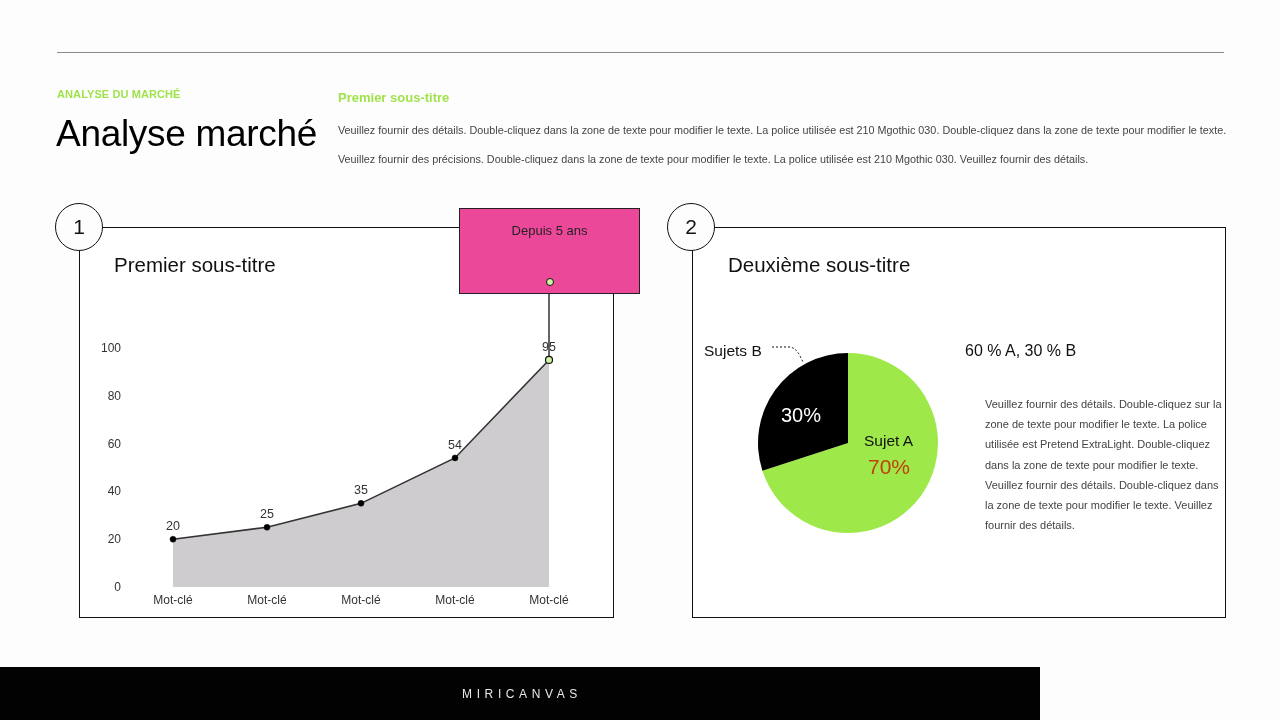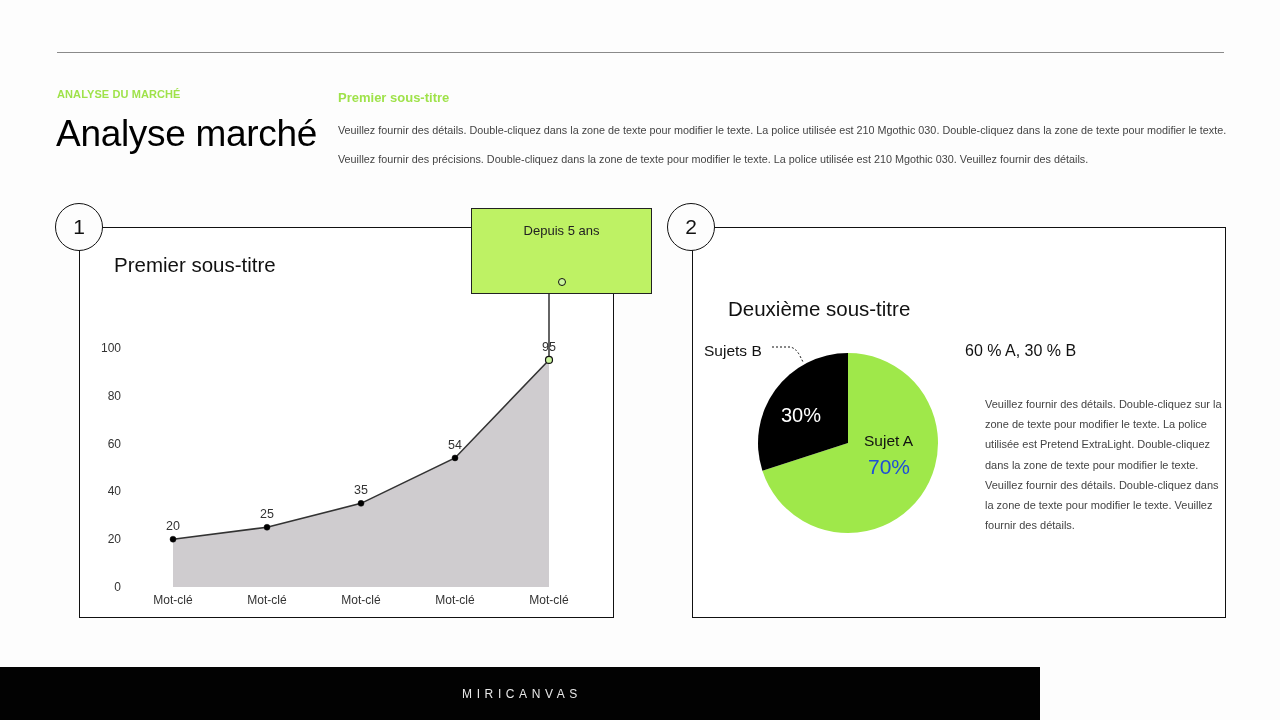--- a/index.html
+++ b/index.html
@@ -42,26 +42,26 @@
       border: 1.5px solid #111; background: #fdfdfd;
       display: flex; align-items: center; justify-content: center;
       font-size: 21px; color: #111;
     }
     .badge-1 { left: 55px; top: 203px; }
     .badge-2 { left: 667px; top: 203px; }
     .panel-title {
       position: absolute; font-size: 20.5px; color: #111;
     }
     .panel-title-1 { left: 114px; top: 253px; }
-    .panel-title-2 { left: 728px; top: 253px; margin-top: 44px; }
+    .panel-title-2 { left: 728px; top: 253px; }
 
     
     .callout {
-      position: absolute; left: 471px; top: 208px; width: 181px; height: 86px;
-      background: #bef264; border: 1.5px solid #222;
+      position: absolute; left: 459px; top: 208px; width: 181px; height: 86px;
+      background: #ec4899; border: 1.5px solid #222;
       text-align: center;
     }
     .callout-sub {
       position: absolute; left: 0; right: 0; top: 14px;
       font-size: 13px; color: #222;
     }
     .callout-main {
       position: absolute; left: 0; right: 0; top: 39px;
       font-size: 18.5px; font-weight: bold; color: #111; white-space: nowrap;
     }
@@ -80,21 +80,21 @@
     .pie-label-b {
       position: absolute; left: 704px; top: 342px; font-size: 15.5px; color: #111;
     }
     .pie-pct-b {
       position: absolute; left: 781px; top: 404px; font-size: 20px; color: #fff;
     }
     .pie-label-a {
       position: absolute; left: 864px; top: 432px; font-size: 15.5px; color: #111;
     }
     .pie-pct-a {
-      position: absolute; left: 868px; top: 455px; font-size: 21px; color: #1d4ed8;
+      position: absolute; left: 868px; top: 455px; font-size: 21px; color: #c2410c;
     }
     .pie-summary {
       position: absolute; left: 965px; top: 342px; font-size: 16px; color: #111;
     }
     .pie-body {
       position: absolute; left: 965px; top: 394px; width: 240px;
       font-size: 11px; line-height: 20.2px; color: #444; margin-left: 20px;
     }
 
     

